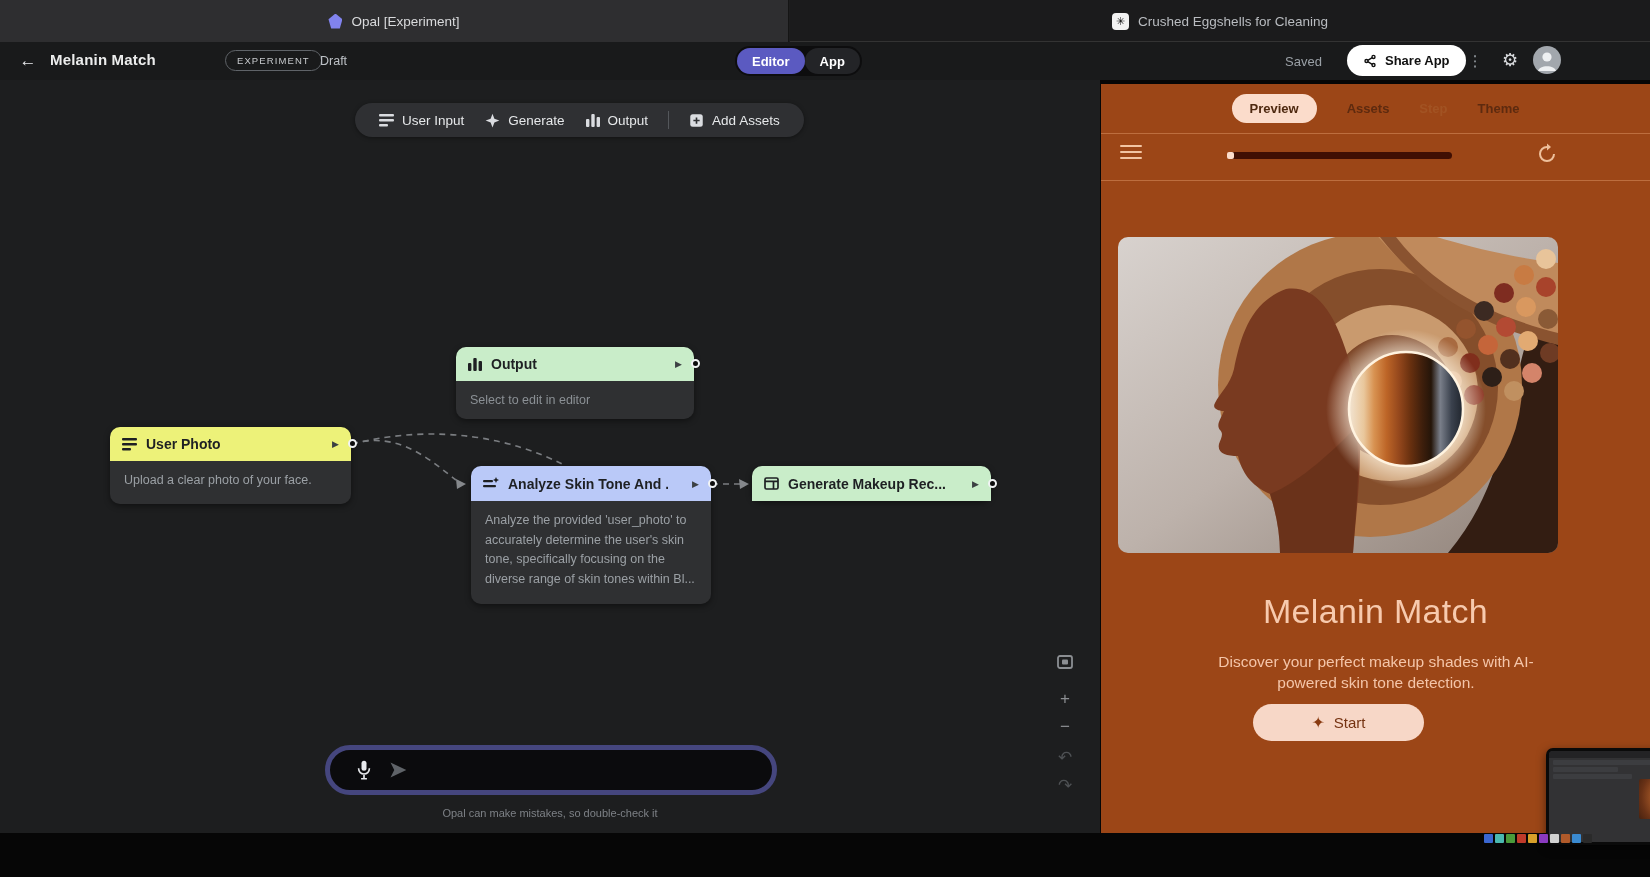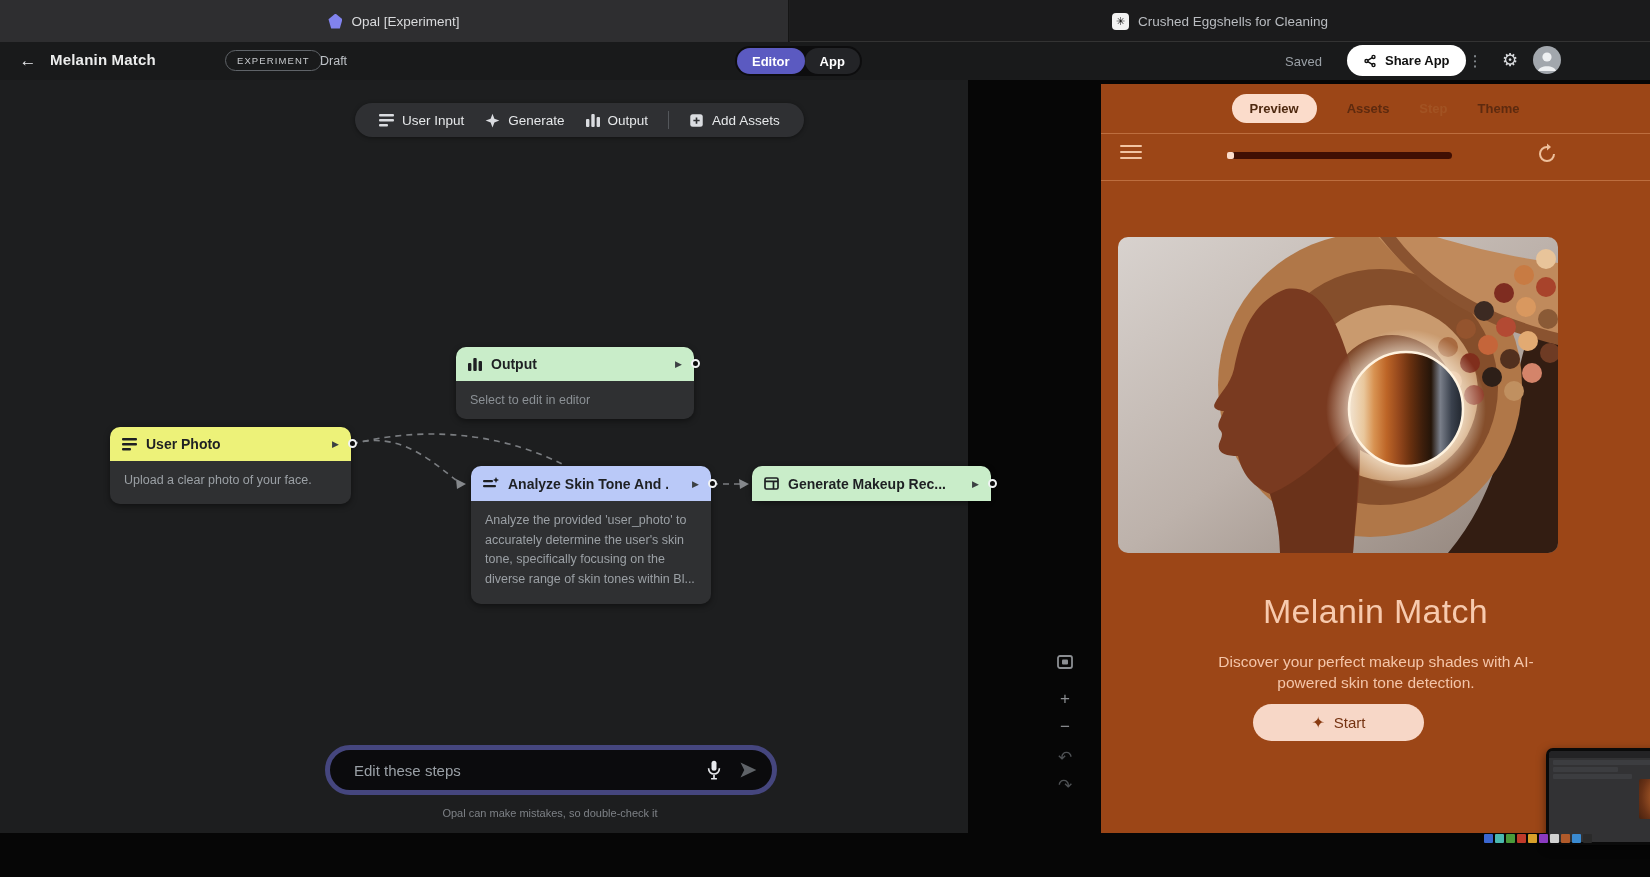--- a/index.html
+++ b/index.html
@@ -36,21 +36,21 @@
   #share-btn { position:absolute; left:1347px; top:3px; height:31px; background:#fff; border-radius:16px;
     display:flex; align-items:center; gap:8px; padding:0 16px; color:#111; font-size:13px; font-weight:bold; cursor:pointer; }
   #kebab-btn { position:absolute; left:1464px; top:6px; width:22px; height:26px; color:#9aa0a6; font-size:15px;
     text-align:center; line-height:26px; cursor:pointer; }
   #gear-btn { position:absolute; left:1498px; top:5px; width:24px; height:26px; color:#d7d9dc; font-size:18px;
     text-align:center; line-height:26px; cursor:pointer; }
   #avatar { position:absolute; left:1533px; top:4px; width:28px; height:28px; border-radius:50%;
     background:#a2a7ad; overflow:hidden; cursor:pointer; }
 
   
-  #canvas { position:absolute; left:0; top:80px; width:968px; height:753px; background:#1d1e1f; }
+  #canvas { position:absolute; left:0; top:80px; width:1100px; height:753px; background:#1d1e1f; }
 
   #node-toolbar { position:absolute; left:355px; top:23px; height:34px; background:#2f3033; border-radius:17px;
     display:flex; align-items:center; padding:0 19px; gap:11px; box-shadow:0 1px 4px rgba(0,0,0,.4); }
   .nt-item { display:flex; align-items:center; gap:8px; color:#e6e8ea; font-size:13.5px; cursor:pointer; padding:0 5px; }
   .nt-divider { width:1px; height:18px; background:#54575b; margin:0 4px; }
   .nt-item svg { display:block; }
 
   .node { position:absolute; border-radius:10px; box-shadow:0 2px 6px rgba(0,0,0,.45); }
   .node-header { display:flex; align-items:center; gap:9px; padding:0 12px; border-radius:10px 10px 0 0; position:relative; }
   .node-title { font-size:14px; font-weight:bold; color:#1e2023; white-space:nowrap; overflow:hidden; }
@@ -263,21 +263,20 @@
       <rect x="1" y="1" width="14" height="12" rx="2"></rect>
         <rect x="5" y="4.5" width="6" height="5" rx="1" fill="#8b8e92" stroke="none"></rect>
     </svg>
   </div>
   <div class="canvas-ctrl" style="top:607px;">+</div>
   <div class="canvas-ctrl" style="top:635px;">−</div>
   <div class="canvas-ctrl dim" style="top:666px;">↶</div>
   <div class="canvas-ctrl dim" style="top:694px;">↷</div>
 
   <div id="composer">
-    <div id="composer-placeholder">Edit these steps</div>
     <svg width="20" height="22" viewBox="0 0 24 26" style="margin-right:14px;">
       <rect x="9" y="2" width="6" height="12" rx="3" fill="#e8eaed"></rect>
       <path d="M5.5 11 C5.5 20 18.5 20 18.5 11" stroke="#e8eaed" stroke-width="2" fill="none"></path>
       <path d="M12 19 V23 M8.5 23.5 H15.5" stroke="#e8eaed" stroke-width="2"></path>
     </svg>
     <svg width="20" height="20" viewBox="0 0 24 24" fill="#5f6368">
       <path d="M3 3 L22 12 L3 21 L7.5 12 Z"></path>
     </svg>
   </div>
   <div id="disclaimer">Opal can make mistakes, so double-check it</div>

